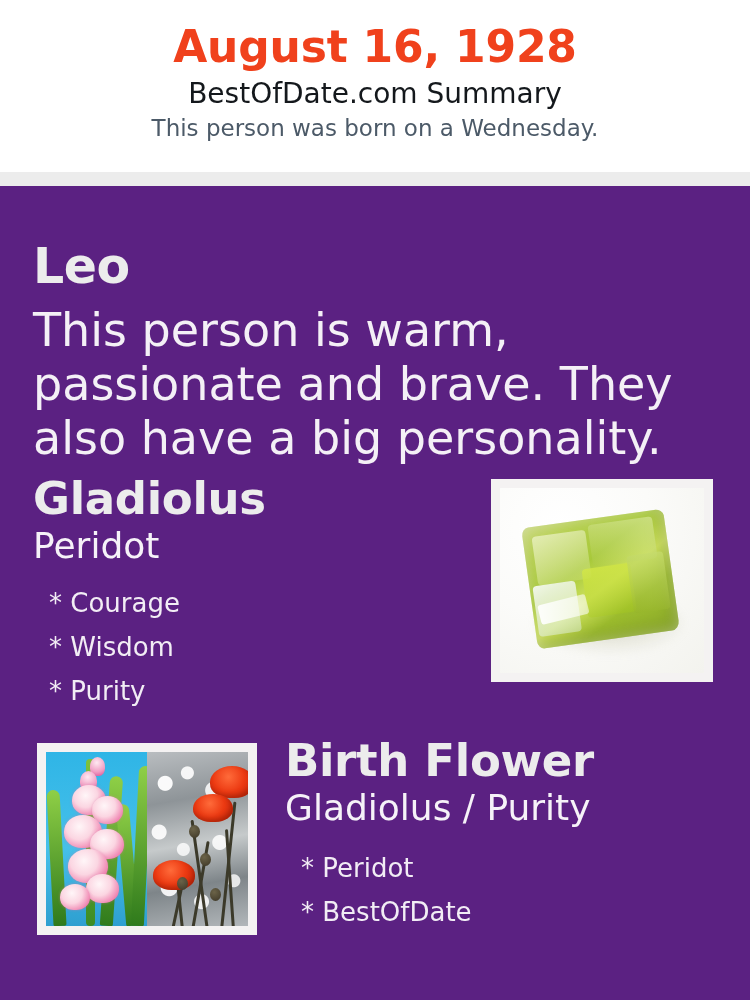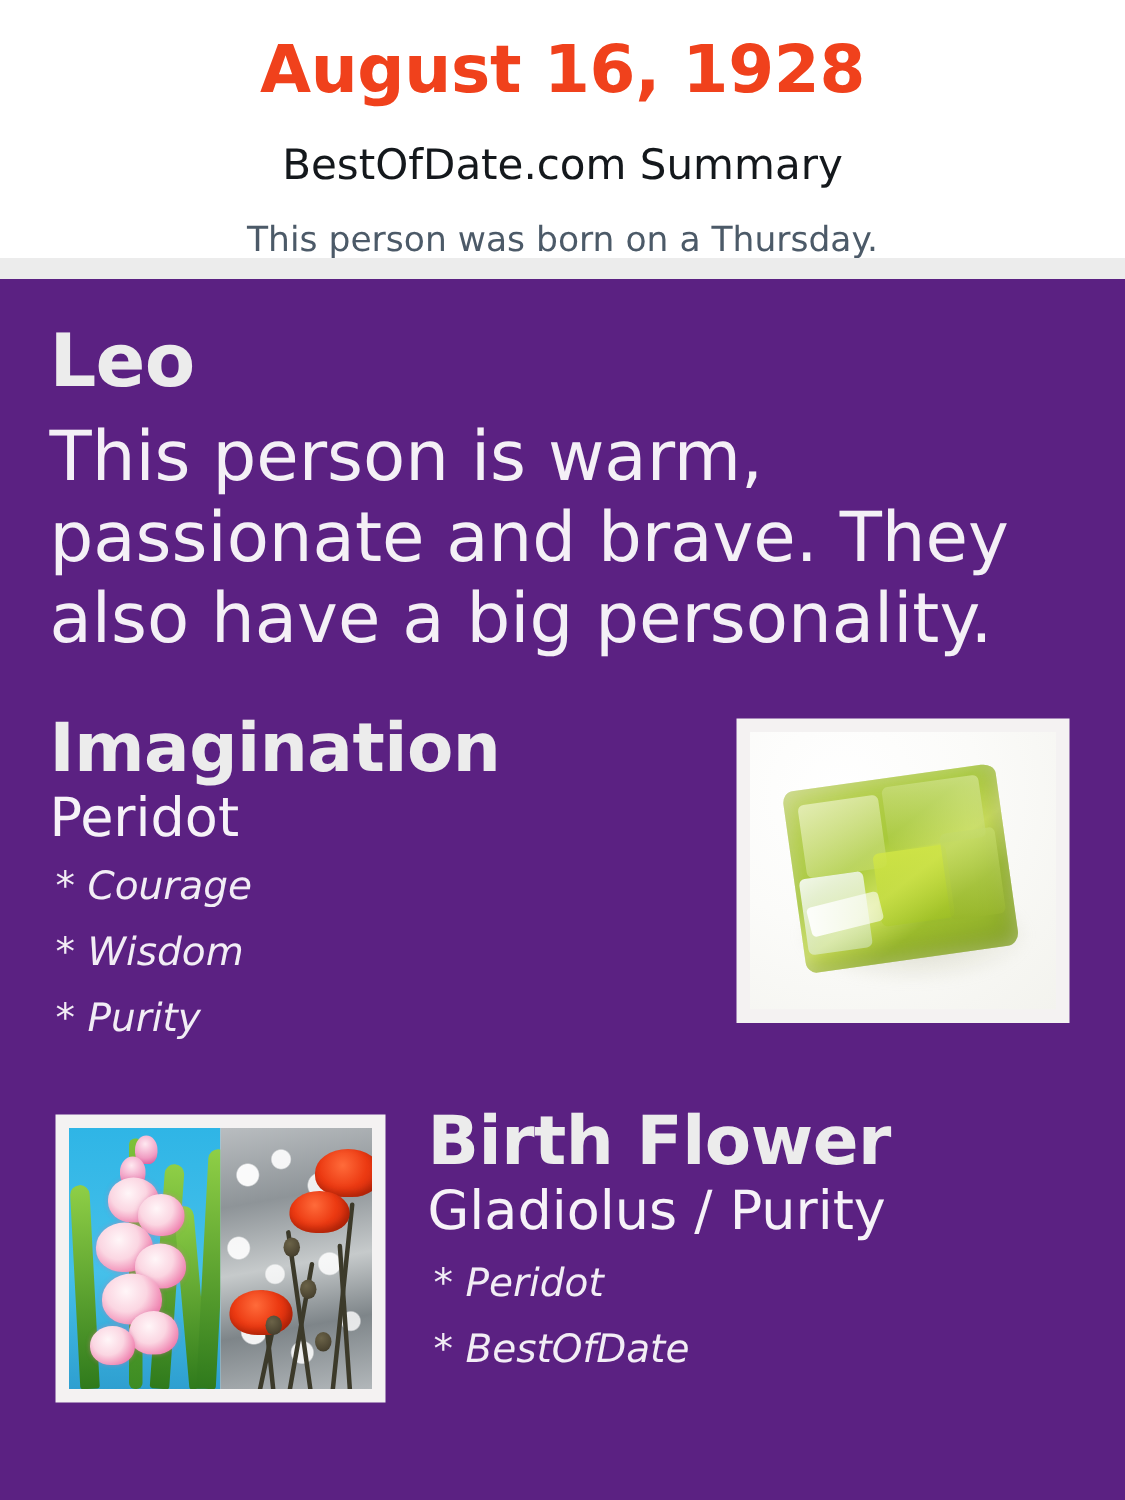--- a/index.html
+++ b/index.html
@@ -35,21 +35,21 @@
   .header-date {
     margin: 0;
     padding-top: 24px;
     font-size: 44px;
     font-weight: bold;
     line-height: 1.05;
     color: #f0411c;
     letter-spacing: -0.2px;
   }
   .header-site {
-    margin: 16px;
+    margin: 0;
     padding-top: 9px;
     font-size: 28px;
     font-weight: normal;
     line-height: 1.1;
     color: #14181c;
   }
   .header-sub {
     margin: 0;
     padding-top: 6px;
     font-size: 23px;
@@ -71,21 +71,21 @@
     left: 0; top: 186px;
     width: 750px;
     height: 814px;
     background: #5b2182;
   }
 
   
   .sign-block {
     position: absolute;
     left: 33px;
-    top: 30px;
+    top: 56px;
     width: 660px;
   }
   .sign-name {
     margin: 0;
     font-size: 49px;
     font-weight: bold;
     line-height: 1.0;
     color: #ececec;
     letter-spacing: -0.5px;
   }
@@ -110,24 +110,23 @@
   }
   .sec-sub {
     margin: 0;
     padding-top: 6px;
     font-size: 36px;
     font-weight: normal;
     line-height: 1.05;
     color: #f6f2f8;
   }
   .trait-list {
-    margin: 4px;
+    margin: 16px;
     padding: 9px 0 0 0;
     list-style: none;
-    font-style: italic;
   }
   .trait-list li {
     font-size: 26px;
     font-weight: normal;
     line-height: 1.0;
     color: #f2edf5;
     padding-bottom: 18px;
     white-space: nowrap;
   }
 
@@ -329,33 +328,33 @@
   }
 </style>
 </head>
 <body>
 
 <div class="card">
 
   <div class="header">
     <h1 class="header-date">August 16, 1928</h1>
     <div class="header-site">BestOfDate.com Summary</div>
-    <div class="header-sub">This person was born on a Thursday.</div>
+    <div class="header-sub">This person was born on a Wednesday.</div>
   </div>
   <div class="header-rule"></div>
 
   <div class="body-panel">
 
     <div class="sign-block">
       <h2 class="sign-name">Leo</h2>
       <p class="sign-desc">This person is warm, passionate and brave. They also have a big personality.</p>
     </div>
 
     <div class="stone-block">
-      <h2 class="sec-title">Imagination</h2>
+      <h2 class="sec-title">Gladiolus</h2>
       <div class="sec-sub">Peridot</div>
       <ul class="trait-list">
         <li>* Courage</li>
         <li>* Wisdom</li>
         <li>* Purity</li>
       </ul>
     </div>
 
     <div class="flower-block">
       <h2 class="sec-title">Birth Flower</h2>

